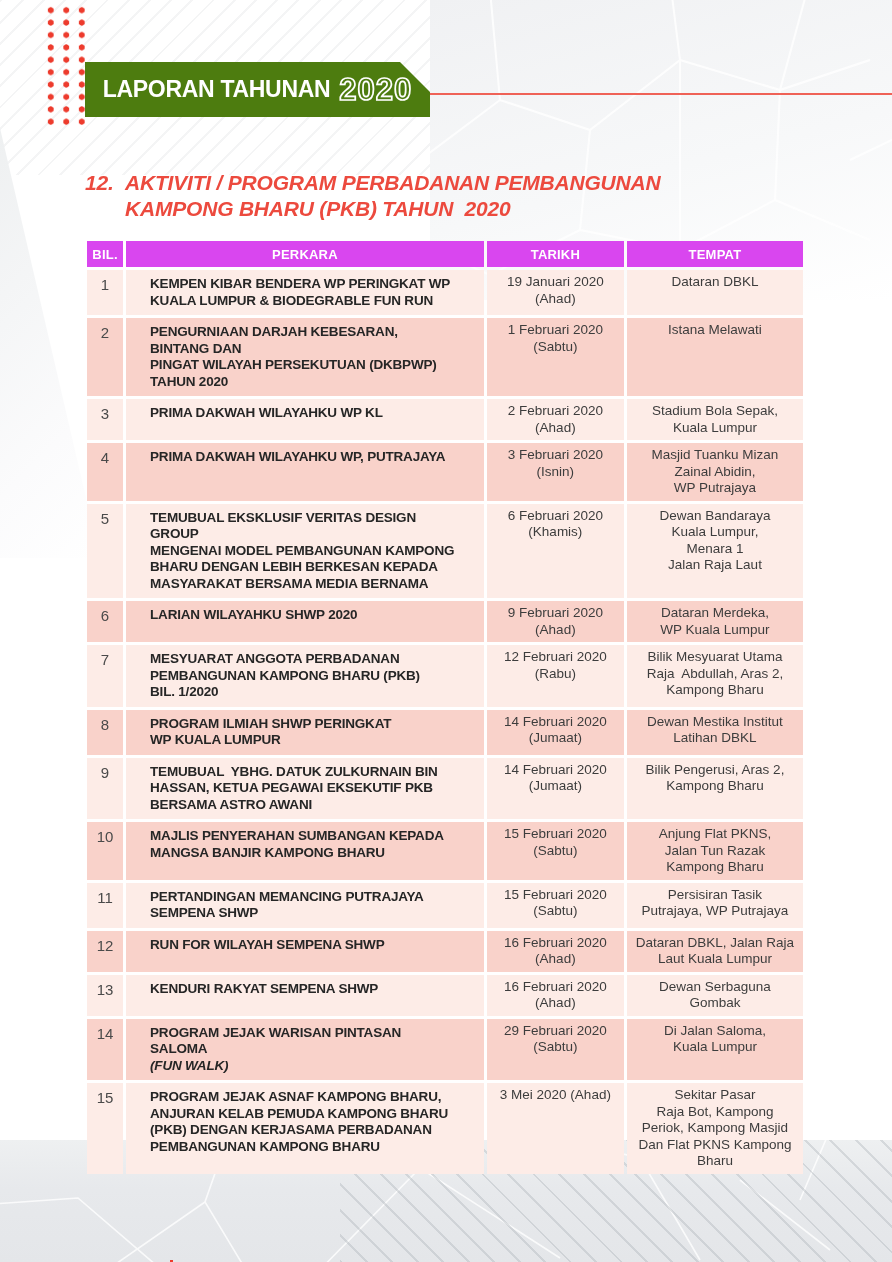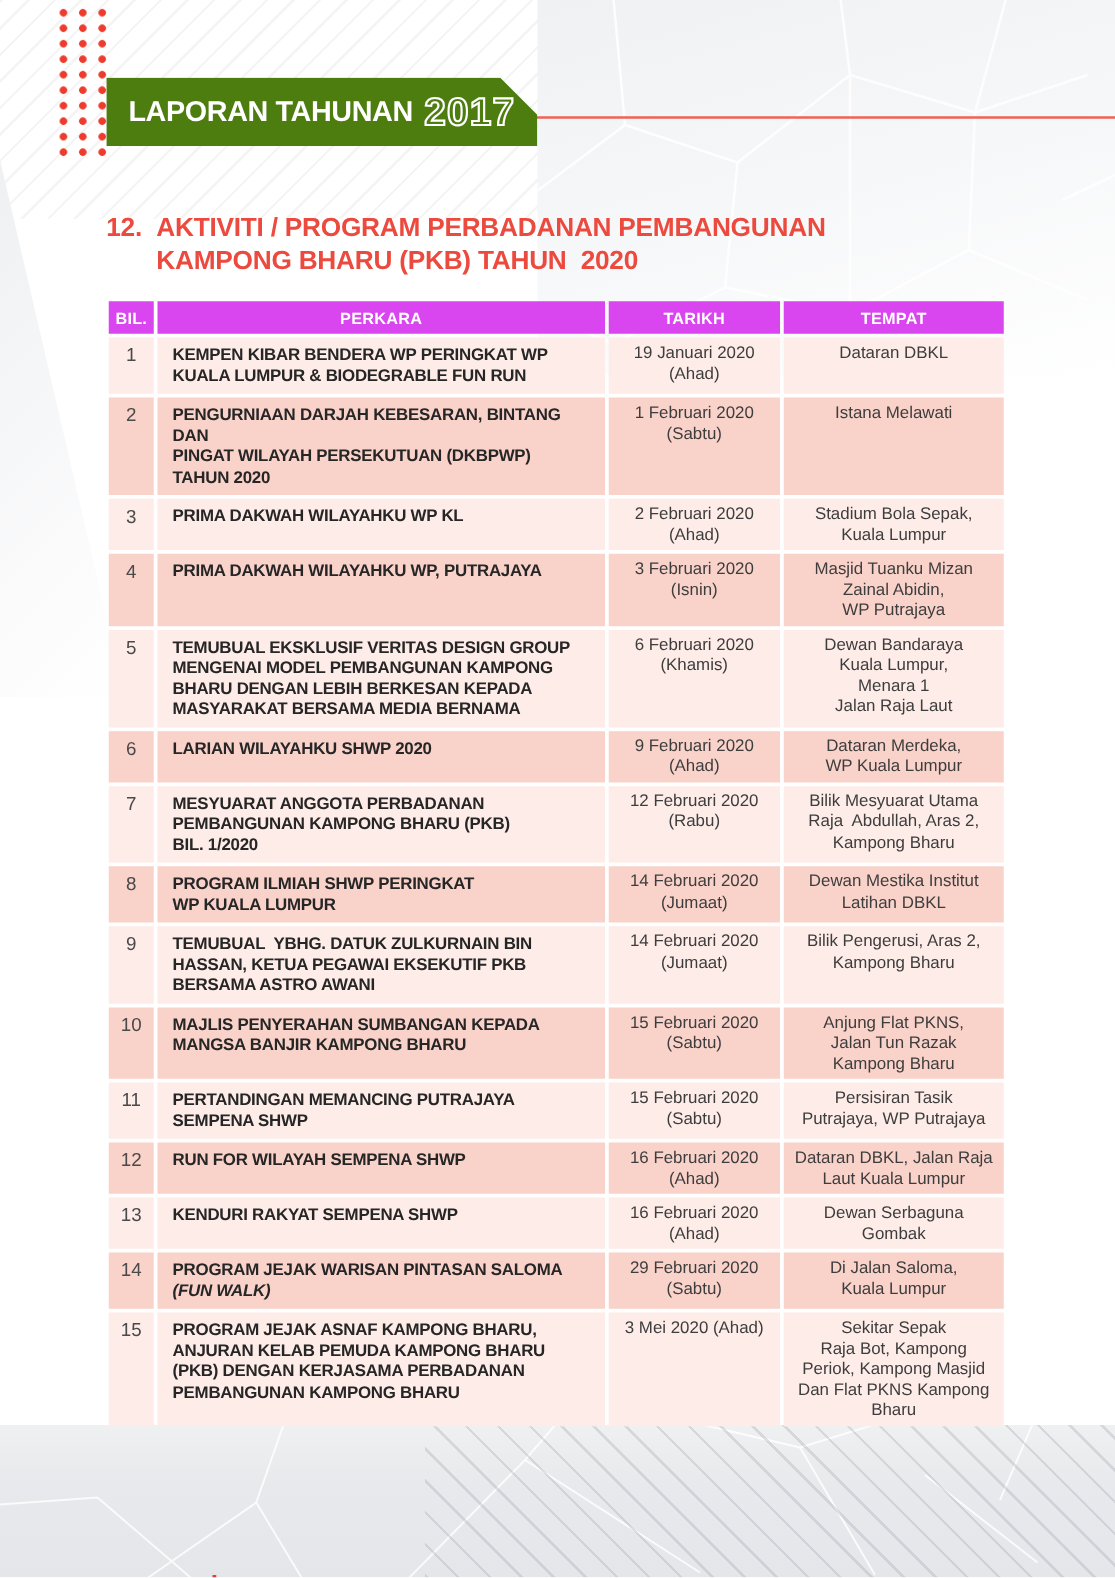--- a/index.html
+++ b/index.html
@@ -28,35 +28,35 @@
   .banner{position:absolute;z-index:2;left:85px;top:62px;width:345px;height:55px;
     background:#4d7c0f;display:flex;align-items:center;justify-content:center;gap:9px;
     clip-path:polygon(0 0, calc(100% - 30px) 0, 100% 30px, 100% 100%, 0 100%);}
   .banner-label{color:#ffffff;font-weight:800;font-size:23px;letter-spacing:-0.3px;}
   .banner-year{font-weight:800;font-size:31px;color:transparent;
     -webkit-text-stroke:1.7px #ffffff;letter-spacing:1px;}
   .banner-line{position:absolute;z-index:1;left:418px;top:93px;width:474px;height:2px;background:#ef6257;}
 
   
   .section-title{position:absolute;z-index:2;left:85px;top:170px;width:720px;
-    display:flex;color:#ec4a3e;font-weight:800;font-size:21px;line-height:26px;letter-spacing:-0.2px;}
+    display:flex;color:#ec4a3e;font-weight:800;font-size:21px;line-height:26px;letter-spacing:-0.2px;font-style:italic;}
   .section-title .num{width:40px;flex:0 0 40px;}
   .section-title .t-lines div{white-space:pre-wrap;}
 
   
   .activity-table{position:absolute;z-index:2;left:84px;top:238px;width:722px;
     border-collapse:separate;border-spacing:3px;table-layout:fixed;}
   .col-bil{width:5.1%;} .col-perkara{width:50.6%;} .col-tarikh{width:19.4%;} .col-tempat{width:24.9%;}
   .activity-table th{background:#d946ef;color:#ffffff;font-weight:800;font-size:13px;
     letter-spacing:0.2px;height:22px;padding:2px;text-align:center;}
   .activity-table td{vertical-align:top;}
   .activity-table tbody tr:nth-child(odd) td{background:#fdece7;}
   .activity-table tbody tr:nth-child(even) td{background:#f9d2ca;}
   td.c-bil{text-align:center;font-size:15px;color:#4a4a4a;padding-top:6px;}
-  td.c-perkara{padding:6px 12px;font-weight:800;font-size:13.5px;line-height:16.5px;
+  td.c-perkara{padding:6px 24px;font-weight:800;font-size:13.5px;line-height:16.5px;
     color:#262626;letter-spacing:-0.2px;}
   td.c-perkara div{white-space:pre-wrap;}
   td.c-tarikh,td.c-tempat{text-align:center;font-size:13.5px;line-height:16.5px;color:#3d3d3d;padding:4px 4px;}
   td.c-tempat div{white-space:pre-wrap;}
   .italic{font-style:italic;}
 
   
   .footer{position:absolute;z-index:2;left:95px;top:1260px;display:flex;align-items:center;gap:12px;margin-left:44px;}
   .footer .page-num{color:#ed3b2d;font-weight:800;font-size:17px;}
   .footer .divider{width:3px;height:24px;background:#ed3b2d;}
@@ -90,21 +90,21 @@
         <path d="M520 -10 L640 18 L700 120 M640 18 L780 -25"></path>
         <path d="M740 40 L830 110 M830 -10 L800 60"></path>
       </g>
     </svg>
   </div>
   <div class="deco footer-stripes"></div>
 
   <div class="banner-line"></div>
   <div class="banner">
     <span class="banner-label">LAPORAN TAHUNAN</span>
-    <span class="banner-year">2017</span>
+    <span class="banner-year">2020</span>
   </div>
 
   <div class="section-title">
     <div class="num">12.</div>
     <div class="t-lines">
       <div>AKTIVITI / PROGRAM PERBADANAN PEMBANGUNAN</div>
       <div>KAMPONG BHARU (PKB) TAHUN  2020</div>
     </div>
   </div>
 
@@ -342,21 +342,21 @@
           <td class="c-perkara">
             <div>PROGRAM JEJAK ASNAF KAMPONG BHARU,</div>
             <div>ANJURAN KELAB PEMUDA KAMPONG BHARU</div>
             <div>(PKB) DENGAN KERJASAMA PERBADANAN</div>
             <div>PEMBANGUNAN KAMPONG BHARU</div>
           </td>
           <td class="c-tarikh">
             <div>3 Mei 2020 (Ahad)</div>
           </td>
           <td class="c-tempat">
-            <div>Sekitar Sepak</div>
+            <div>Sekitar Pasar</div>
             <div>Raja Bot, Kampong</div>
             <div>Periok, Kampong Masjid</div>
             <div>Dan Flat PKNS Kampong</div>
             <div>Bharu</div>
           </td>
         </tr>
       </tbody>
   </table>
 
   <div class="footer">

